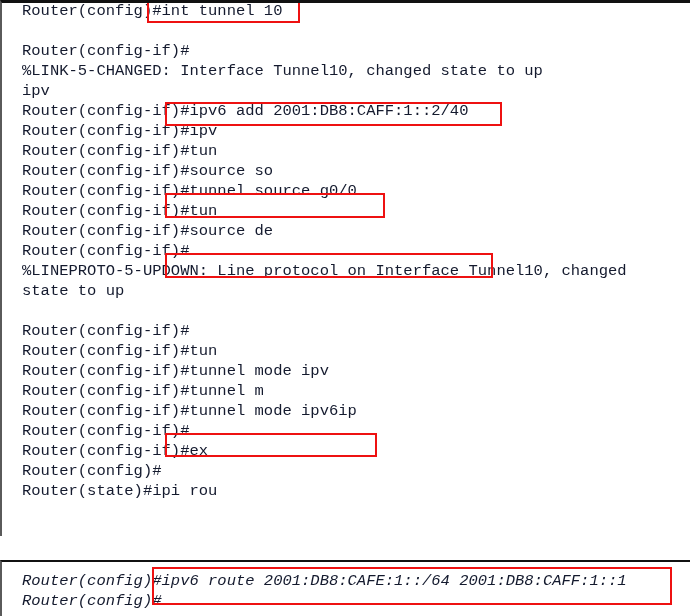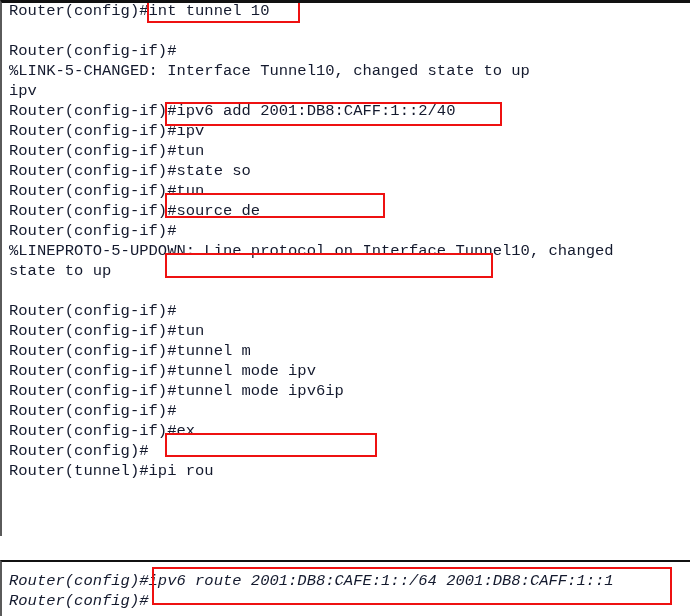--- a/index.html
+++ b/index.html
@@ -50,21 +50,21 @@
   }
 
   .line {
     position: relative;
     height: 20px;
     line-height: 20px;
     font-size: 15.5px;
     letter-spacing: 0px;
     color: #141a2e;
     white-space: pre;
-    padding-left: 7px;
+    padding-left: 20px;
     font-family: "Liberation Mono", "DejaVu Sans Mono", monospace;
   }
 
   
   #panel-top .term { margin-top: -2px; }
 
   
   .clipped-line {
     position: relative;
     height: 9px;
@@ -93,36 +93,37 @@
 <div class="capture" id="panel-top">
   <div class="term">
     <div class="line">Router(config)#int tunnel 10</div>
     <div class="line"></div>
     <div class="line">Router(config-if)#</div>
     <div class="line">%LINK-5-CHANGED: Interface Tunnel10, changed state to up</div>
     <div class="line">ipv</div>
     <div class="line">Router(config-if)#ipv6 add 2001:DB8:CAFF:1::2/40</div>
     <div class="line">Router(config-if)#ipv</div>
     <div class="line">Router(config-if)#tun</div>
-    <div class="line">Router(config-if)#state so</div>
+    <div class="line">Router(config-if)#source so</div>
+    <div class="line">Router(config-if)#tunnel source g0/0</div>
     <div class="line">Router(config-if)#tun</div>
     <div class="line">Router(config-if)#source de</div>
     <div class="line">Router(config-if)#</div>
     <div class="line">%LINEPROTO-5-UPDOWN: Line protocol on Interface Tunnel10, changed</div>
     <div class="line">state to up</div>
     <div class="line"></div>
     <div class="line">Router(config-if)#</div>
     <div class="line">Router(config-if)#tun</div>
+    <div class="line">Router(config-if)#tunnel mode ipv</div>
     <div class="line">Router(config-if)#tunnel m</div>
-    <div class="line">Router(config-if)#tunnel mode ipv</div>
     <div class="line">Router(config-if)#tunnel mode ipv6ip</div>
     <div class="line">Router(config-if)#</div>
     <div class="line">Router(config-if)#ex</div>
     <div class="line">Router(config)#</div>
-    <div class="line">Router(tunnel)#ipi rou</div>
+    <div class="line">Router(state)#ipi rou</div>
   </div>
 
   <div class="annot-box no-top" style="left:145px; top:-4px; width:153px; height:24px;"></div>
 
   <div class="annot-box" style="left:163px; top:99px; width:337px; height:24px;"></div>
 
   <div class="annot-box" style="left:163px; top:190px; width:220px; height:25px;"></div>
 
   <div class="annot-box" style="left:163px; top:250px; width:328px; height:25px;"></div>
 

